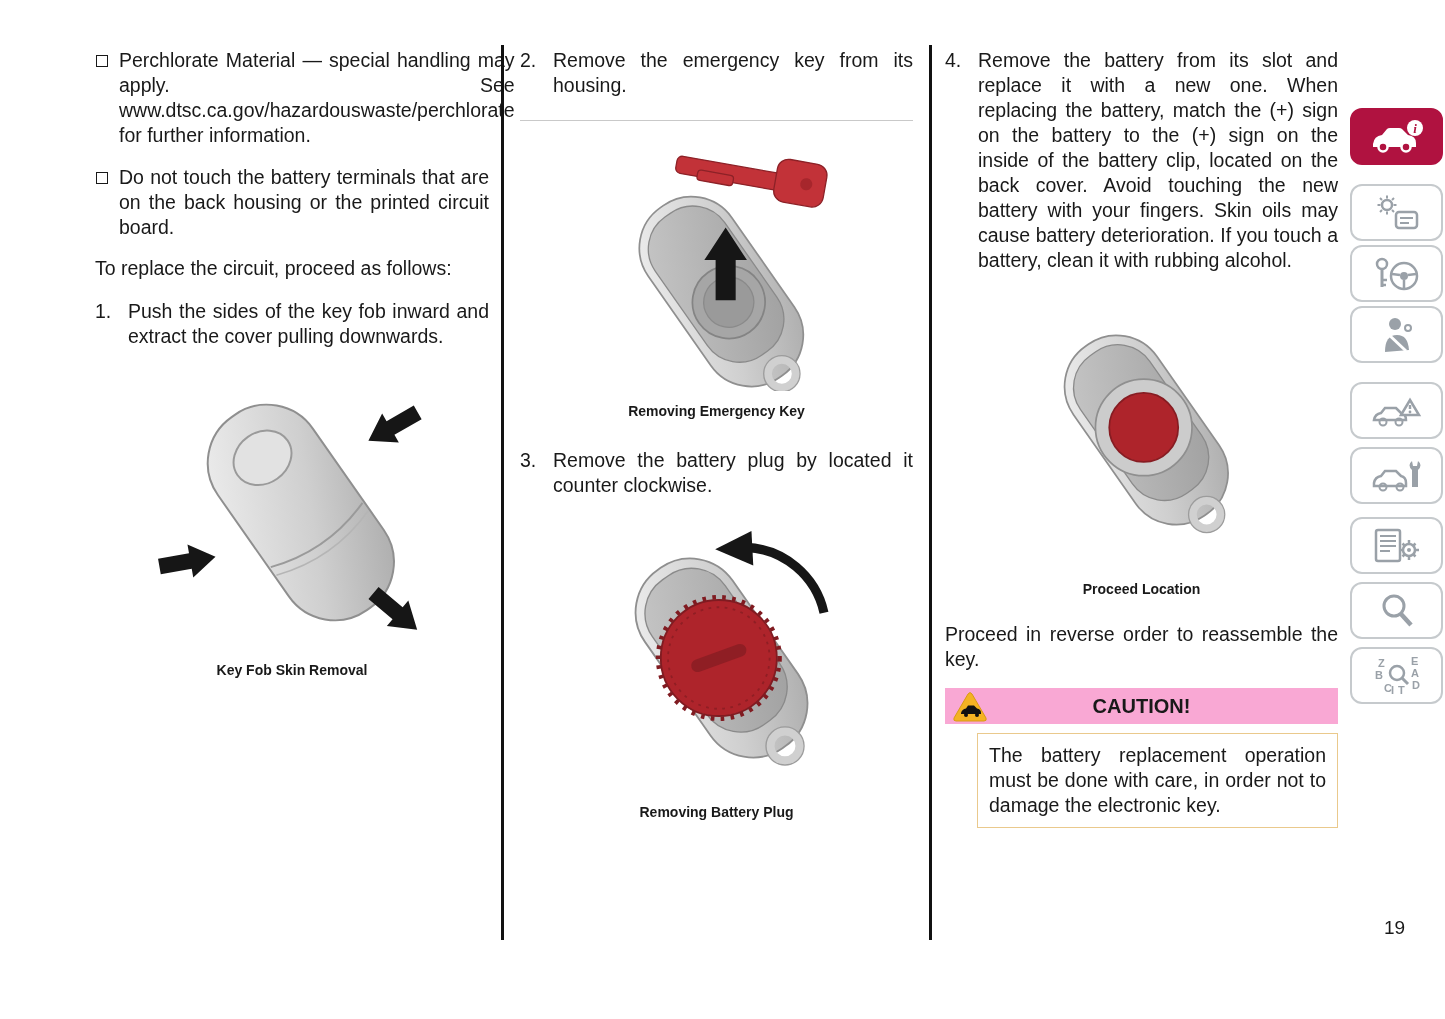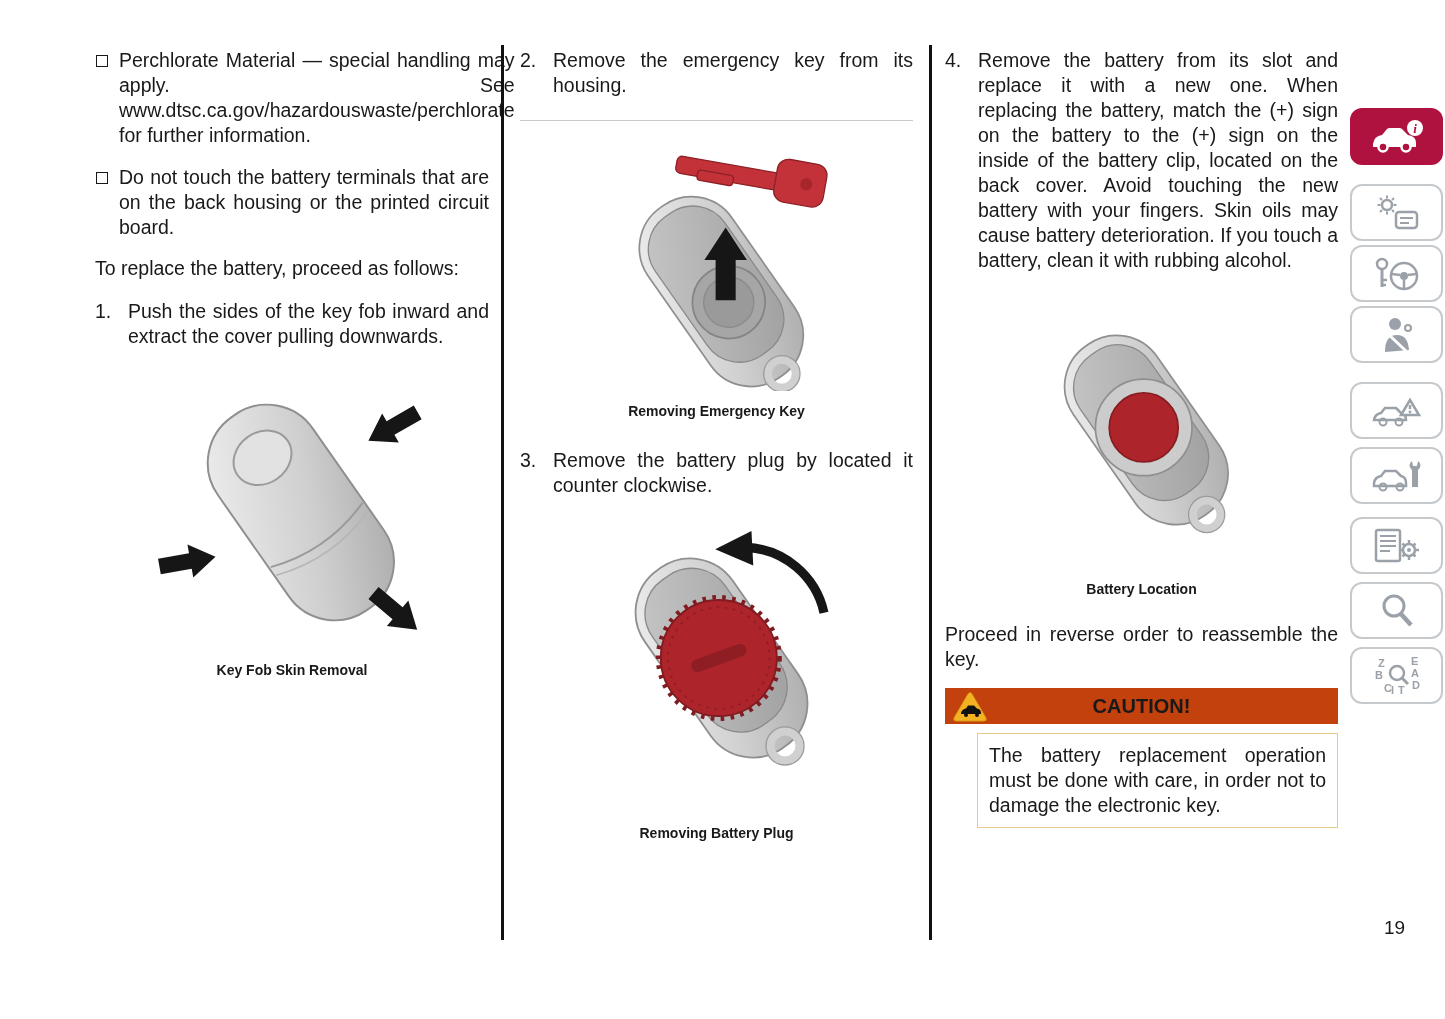--- a/index.html
+++ b/index.html
@@ -15,22 +15,22 @@
   .bullet-text{flex:1;text-align:justify;}
   .para{text-align:justify;}
   .step{display:flex;}
   .step-num{flex:none;width:33px;}
   .step-text{flex:1;text-align:justify;}
   .figure{text-align:center;}
   .fig-caption{font-weight:bold;text-align:center;font-size:14px;}
   .rule{height:1px;background:#c9c9c9;margin:22px 0 2px 0;} .mb18{margin-bottom:18px;} .mb21{margin-bottom:16px;}
   .mb26{margin-bottom:26px;} .mb24{margin-bottom:24px;} .mb20{margin-bottom:20px;}
   .mb14{margin-bottom:16px;} .mb9{margin-bottom:9px;}
-  .mt2{margin-top:2px;} .mt10{margin-top:21px;} .mt16{margin-top:16px;} .mt32{margin-top:32px;}
-  .caution-bar{position:relative;height:36px;background:#c2410c;display:flex;align-items:center;justify-content:center;}
+  .mt2{margin-top:2px;} .mt10{margin-top:0;} .mt16{margin-top:16px;} .mt32{margin-top:32px;}
+  .caution-bar{position:relative;height:36px;background:#f9a8d4;display:flex;align-items:center;justify-content:center;}
   .caution-warn{position:absolute;left:5px;top:2px;}
   .caution-title{font-weight:bold;font-size:20px;}
   .caution-box{border:1px solid #eac98c;padding:9px 11px;text-align:justify;margin-left:32px;}
   .sidebar-tab{position:absolute;left:1350px;width:93px;height:57px;border:2px solid #c6cacd;border-radius:12px;background:#fff;display:flex;align-items:center;justify-content:center;cursor:pointer;box-sizing:border-box;}
   .sidebar-tab.active{background:#b01240;border-color:#b01240;}
   .page-num{position:absolute;left:1384px;top:917px;font-size:19px;}
   .hiddefs{position:absolute;width:0;height:0;}
 </style>
 </head>
 <body>
@@ -53,21 +53,21 @@
 
   <div class="col" id="col1">
     <div class="bullet">
       <span class="checkbox"></span>
       <div class="bullet-text">Perchlorate Material — special handling may apply. See www.dtsc.ca.gov/hazardouswaste/perchlorate for further information.</div>
     </div>
     <div class="bullet mb21">
       <span class="checkbox"></span>
       <div class="bullet-text">Do not touch the battery terminals that are on the back housing or the printed circuit board.</div>
     </div>
-    <div class="para mb18">To replace the battery, proceed as follows:</div>
+    <div class="para mb18">To replace the circuit, proceed as follows:</div>
     <div class="step mb26">
       <span class="step-num">1.</span>
       <div class="step-text">Push the sides of the key fob inward and extract the cover pulling downwards.</div>
     </div>
     <div class="figure">
       <svg width="320" height="275" viewBox="0 0 320 280">
         <g transform="rotate(-35 169 140)">
           <rect x="110" y="20" width="118" height="240" rx="57" fill="url(#fobGrad)" stroke="#8f8f8f" stroke-width="2"></rect>
           <ellipse cx="169" cy="72" rx="31" ry="26" fill="#e2e2e2" stroke="#9a9a9a" stroke-width="2"></ellipse>
           <path d="M112 168 Q169 188 226 168" fill="none" stroke="#9a9a9a" stroke-width="2"></path>
@@ -144,21 +144,21 @@
         <g transform="rotate(-35 175 145)">
           <rect x="116" y="25" width="118" height="240" rx="57" fill="url(#fobGrad)" stroke="#8f8f8f" stroke-width="2"></rect>
           <rect x="126" y="37" width="98" height="195" rx="45" fill="url(#innerGrad)" stroke="#8a8a8a" stroke-width="1.5"></rect>
         </g>
         <circle cx="245" cy="243" r="16" fill="none" stroke="#d0d0d0" stroke-width="9"></circle>
         <circle cx="245" cy="243" r="21" fill="none" stroke="#9c9c9c" stroke-width="1.5"></circle>
         <circle cx="172" cy="142" r="56" fill="#cccccc" stroke="#8f8f8f" stroke-width="2"></circle>
         <circle cx="172" cy="142" r="40" fill="#ae242b" stroke="#871c22" stroke-width="2"></circle>
       </svg>
     </div>
-    <div class="fig-caption mt16 mb20">Battery Location</div>
+    <div class="fig-caption mt16 mb20">Proceed Location</div>
     <div class="para mb14">Proceed in reverse order to reassemble the key.</div>
     <div class="caution-bar mb9">
       <span class="caution-warn">
         <svg width="40" height="32" viewBox="0 0 40 32">
           <path d="M4 28 L18 4 q2-3 4 0 L36 28 q1 3-2 3 H6 q-3 0-2-3 z" fill="#f4b223" stroke="#d99a14" stroke-width="1"></path>
           <path d="M11 23 q1-4 5-4.5 l2-3 h6 l3 3 q4 .5 4 4.5 v1 h-20 z" fill="#111"></path>
           <circle cx="16" cy="25" r="2" fill="#111"></circle>
           <circle cx="27" cy="25" r="2" fill="#111"></circle>
         </svg>
       </span>

